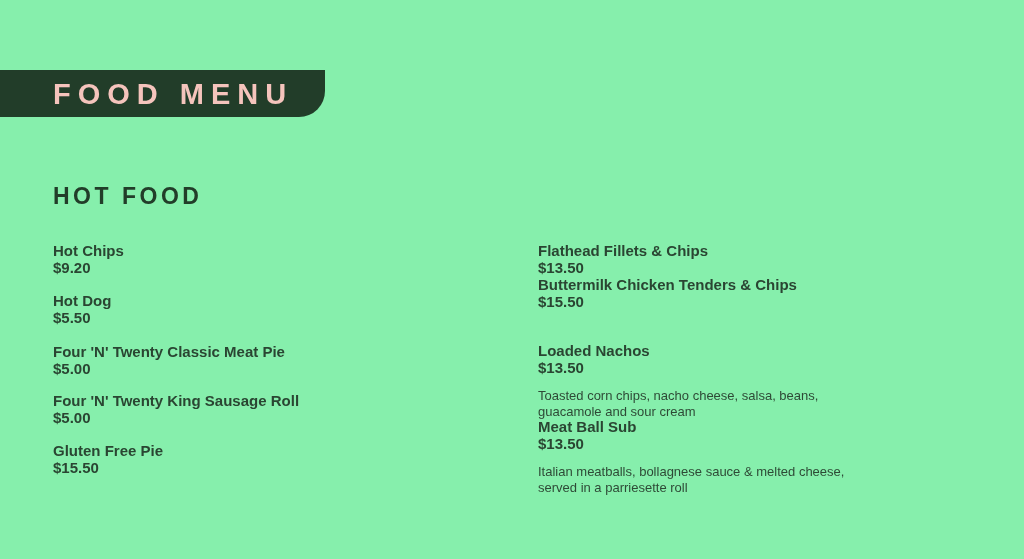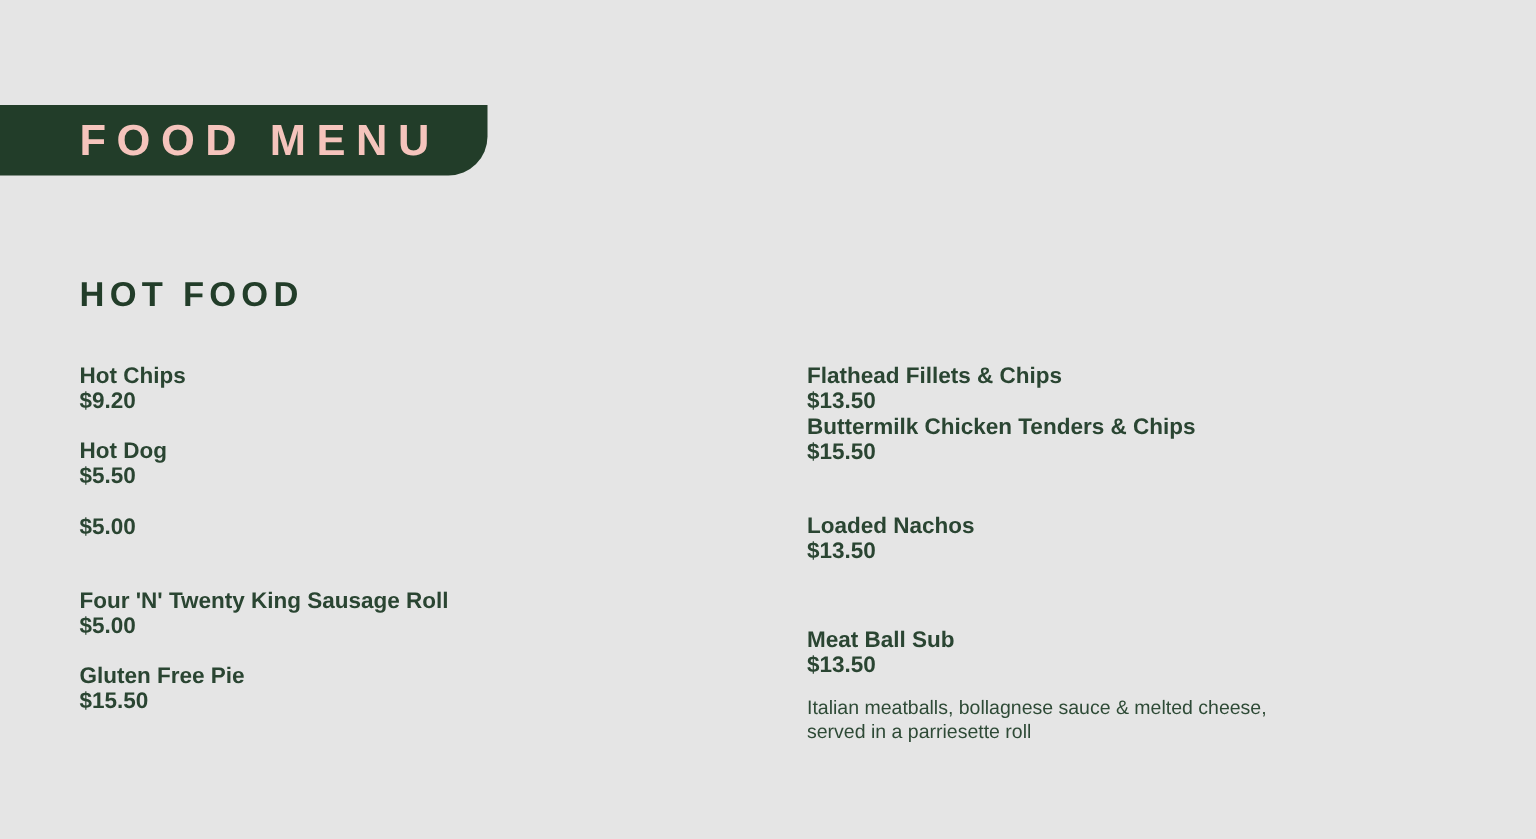--- a/index.html
+++ b/index.html
@@ -5,21 +5,21 @@
   html, body {
     margin: 0;
     padding: 0;
     background: #f5c4bc;
     font-family: "Liberation Sans", sans-serif;
   }
   .page {
     position: relative;
     width: 1024px;
     height: 559px;
-    background: #e5e5e5;
+    background: #86efac;
     overflow: hidden;
   }
   .banner {
     position: absolute;
     left: 0;
     top: 70px;
     width: 325px;
     height: 47px;
     background: #223d29;
     border-radius: 0 0 26px 0;
@@ -107,20 +107,21 @@
       </div>
     </div>
     <div class="menu-item" style="top:50px">
       <div class="item-line">
         <span class="item-name">Hot Dog</span>
         <span class="item-price">$5.50</span>
       </div>
     </div>
     <div class="menu-item" style="top:101px">
       <div class="item-line">
+        <span class="item-name">Four 'N' Twenty Classic Meat Pie</span>
         <span class="item-price">$5.00</span>
       </div>
     </div>
     <div class="menu-item" style="top:150px">
       <div class="item-line">
         <span class="item-name">Four 'N' Twenty King Sausage Roll</span>
         <span class="item-price">$5.00</span>
       </div>
     </div>
     <div class="menu-item" style="top:200px">
@@ -142,20 +143,21 @@
       <div class="item-line">
         <span class="item-name">Buttermilk Chicken Tenders &amp; Chips</span>
         <span class="item-price">$15.50</span>
       </div>
     </div>
     <div class="menu-item" style="top:100px">
       <div class="item-line">
         <span class="item-name">Loaded Nachos</span>
         <span class="item-price">$13.50</span>
       </div>
+      <div class="item-desc">Toasted corn chips, nacho cheese, salsa, beans, guacamole and sour cream</div>
     </div>
     <div class="menu-item" style="top:176px">
       <div class="item-line">
         <span class="item-name">Meat Ball Sub</span>
         <span class="item-price">$13.50</span>
       </div>
       <div class="item-desc">Italian meatballs, bollagnese sauce &amp; melted cheese, served in a parriesette roll</div>
     </div>
   </div>
 

